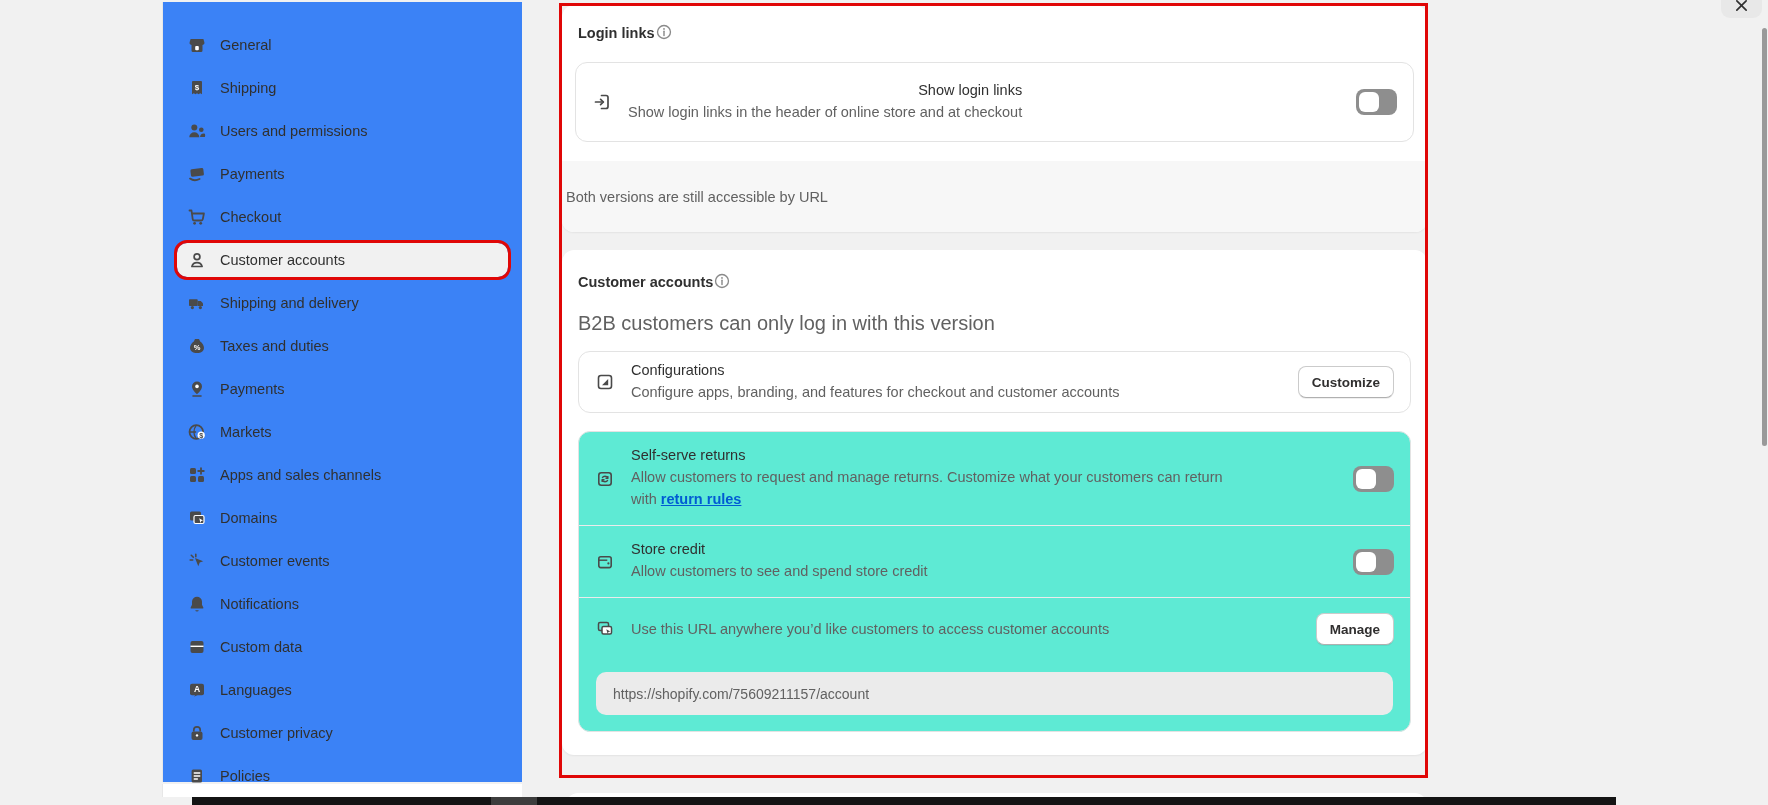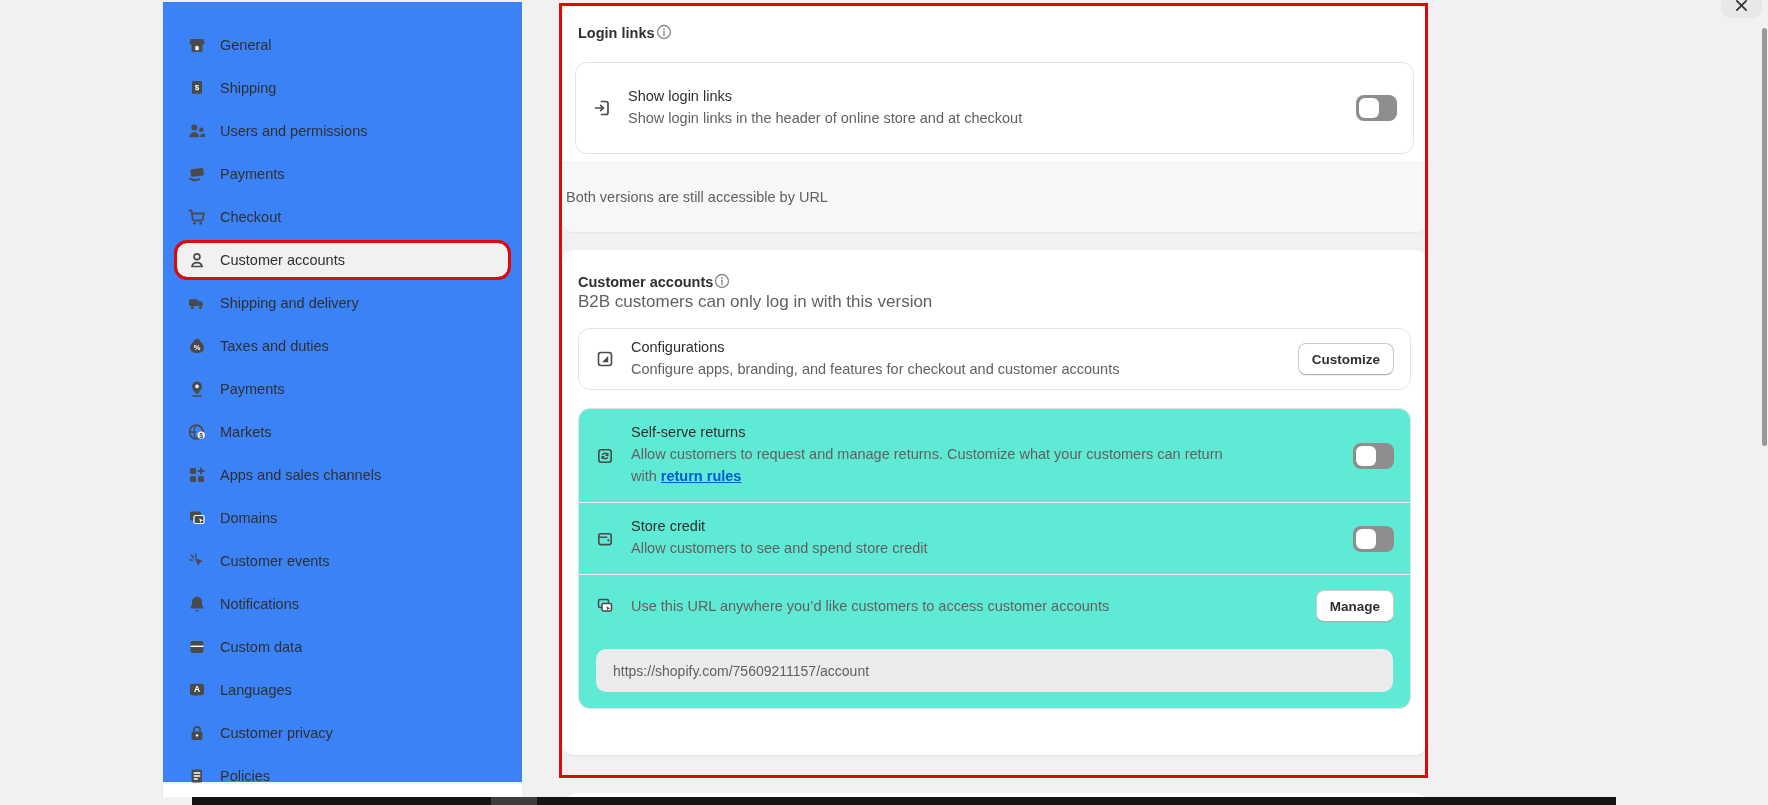--- a/index.html
+++ b/index.html
@@ -27,27 +27,27 @@
   .nav-item.selected .nav-inner{background:#f1f1f1;outline:3px solid #e00707;}
   .nav-icon{width:20px;height:20px;flex:0 0 20px;display:inline-flex;}
   .nav-label{font-size:14.5px;color:#303030;font-weight:500;white-space:nowrap;}
   
   .card{position:absolute;background:#fff;border-radius:12px;box-shadow:0 1px 2px rgba(0,0,0,.06);box-sizing:border-box;}
   .card-login{left:562px;top:5px;width:865px;height:227px;}
   .card-accounts{left:562px;top:250px;width:865px;height:505px;padding:16px;}
   .section-head{display:flex;align-items:flex-end;gap:0;padding:18px 16px 0;}
   .card-accounts .section-head{padding:6px 0 0;}
   .section-title{font-size:14.5px;font-weight:700;color:#303030;margin:0;}
-  .section-subtitle{color:#616161;margin:2px 0 0;padding:0;font-size:17px;}
+  .section-subtitle{color:#616161;margin:22px 0 0;padding:0;font-size:20px;}
   .info{width:18px;height:18px;display:inline-flex;cursor:pointer;}
   .inner-card{
     border:1px solid #e3e3e3;border-radius:12px;background:#fff;
     display:flex;align-items:center;gap:16px;padding:0 16px;box-sizing:border-box;
   }
-  .login-row{position:absolute;left:13px;right:13px;top:57px;height:92px;}
+  .login-row{position:absolute;left:13px;right:13px;top:57px;height:80px;text-align:right;}
   .texts{display:flex;flex-direction:column;gap:3px;}
   .row-title{font-size:14.5px;color:#303030;}
   .row-desc{font-size:14.5px;color:#616161;line-height:22px;}
   .row-desc a{color:#005bd3;font-weight:600;}
   .section-foot{
     position:absolute;left:0;right:0;top:156px;bottom:0;background:#f7f7f7;
     border-radius:0 0 12px 12px;display:flex;align-items:center;padding:0 4px;
     color:#616161;font-size:14.5px;
   }
   .config-card{margin-top:16px;height:62px;}

